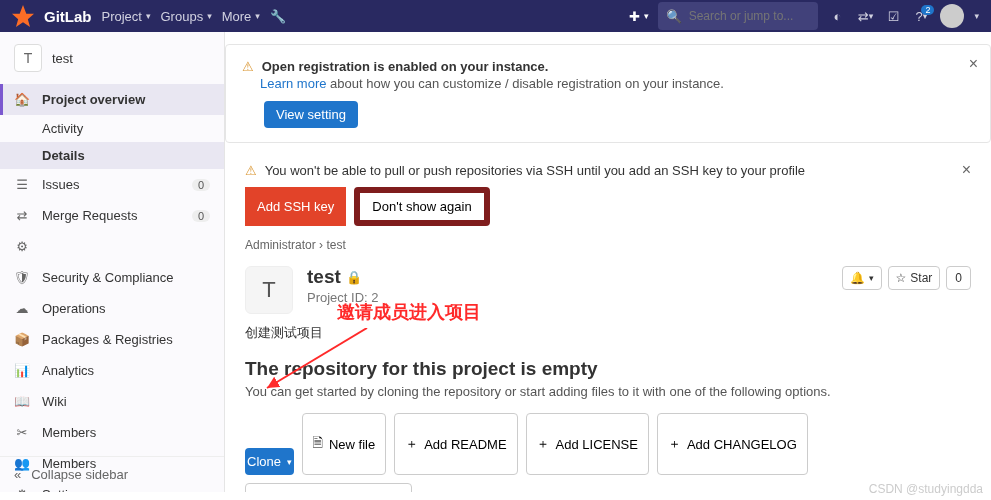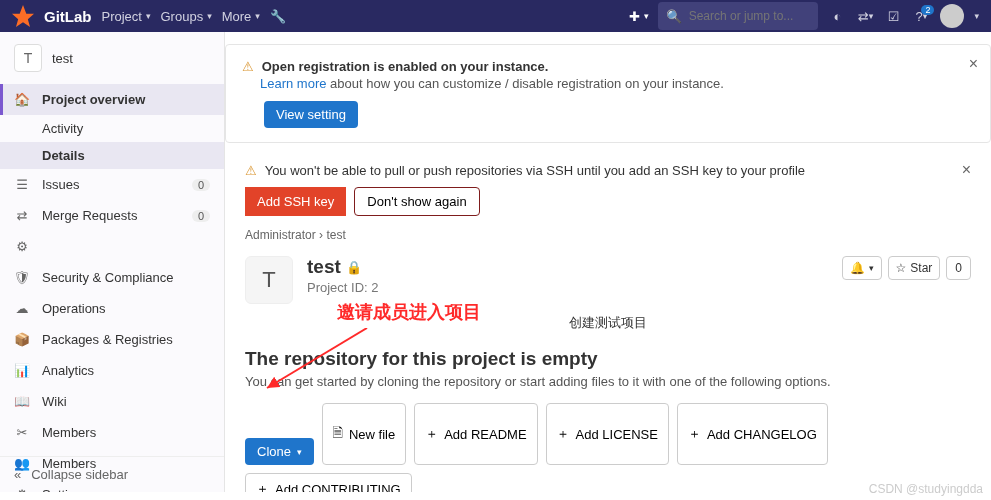--- a/index.html
+++ b/index.html
@@ -34,36 +34,36 @@
 .warn-ico { color:#d99530; }
 .alert-title { font-weight:600; }
 .alert-sub { margin-left:18px; margin-top:2px; color:#555; }
 .alert-sub a { color:#1f75cb; text-decoration:none; }
 .btn-primary { background:#1f75cb; color:#fff; border:none; border-radius:4px; padding:6px 12px; font-size:13px; margin-left:22px; margin-top:10px; cursor:pointer; }
 .close-x { position:absolute; top:10px; right:12px; color:#666; cursor:pointer; font-size:16px; }
 .ssh-bar { max-width:960px; margin:8px auto 0; padding:0 20px; }
 .ssh-row { display:flex; align-items:center; gap:8px; padding:10px 0 8px; }
 .ssh-row .fill { flex:1; }
 .btn-orange { background:#e24329; color:#fff; border:none; border-radius:0; padding:6px 12px; font-size:13px; cursor:pointer; }
-.btn-outline { background:#fff; border:1px solid #7f1d1d; border-radius:4px; padding:6px 12px; font-size:13px; cursor:pointer; }
+.btn-outline { background:#fff; border:6px solid #7f1d1d; border-radius:4px; padding:6px 12px; font-size:13px; cursor:pointer; }
 .content { max-width:800px; margin:4px auto; padding:0 20px 60px; }
 .crumbs { color:#666; font-size:12px; padding:8px 0 14px; }
 .crumbs a { color:#666; text-decoration:none; }
 .proj-head { display:flex; gap:14px; align-items:flex-start; }
 .big-ico { width:48px; height:48px; border-radius:6px; background:#f5f5f5; border:1px solid #eee; display:flex; align-items:center; justify-content:center; font-size:22px; color:#555; }
 .proj-name { display:flex; align-items:center; gap:6px; font-size:19px; font-weight:600; }
 .proj-id { color:#777; font-size:13px; margin-top:2px; }
 .proj-right { margin-left:auto; display:flex; gap:6px; align-items:center; }
 .mini-btn { border:1px solid #ccc; background:#fff; border-radius:4px; padding:4px 7px; display:flex; align-items:center; gap:4px; font-size:12px; cursor:pointer; }
 .star-cnt { border:1px solid #ccc; border-radius:4px; padding:4px 8px; font-size:12px; }
-.desc { margin:10px 0 16px;text-align:center; }
+.desc { margin:10px 0 16px; }
 h2.empty { font-size:19px; font-weight:600; margin-bottom:4px; }
 .hint { color:#555; margin-bottom:14px; }
 .action-row { display:flex; flex-wrap:wrap; gap:8px; margin-bottom:20px; }
-.clone-btn { background:#1f75cb; color:#fff; border:none; border-radius:4px; padding:6px 12px; display:flex; align-items:center; gap:6px; font-size:13px; cursor:pointer;margin-top:35px; }
+.clone-btn { background:#1f75cb; color:#fff; border:none; border-radius:4px; padding:6px 2px; display:flex; align-items:center; gap:6px; font-size:13px; cursor:pointer;margin-top:35px; }
 .act-btn { border:1px solid #ccc; background:#fff; border-radius:4px; padding:6px 10px; display:flex; align-items:center; gap:6px; font-size:13px; cursor:pointer; }
 .annot { position:absolute; top:268px; left:112px; pointer-events:none; }
 .annot-text { color:#ff2a2a; font-size:18px; font-weight:600; }
 .annot svg { position:absolute; top:28px; left:-80px; }
 .wm { position:fixed; bottom:4px; right:8px; color:#ccc; font-size:12px; }
 </style>
 </head>
 <body>
 
 <div class="topbar">

